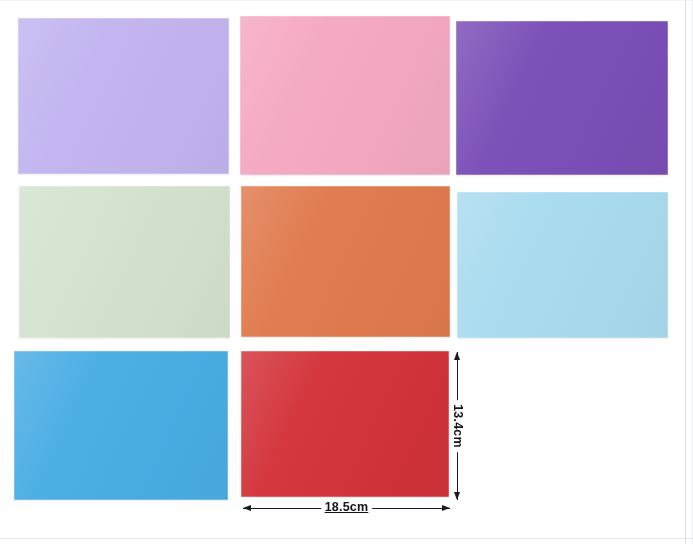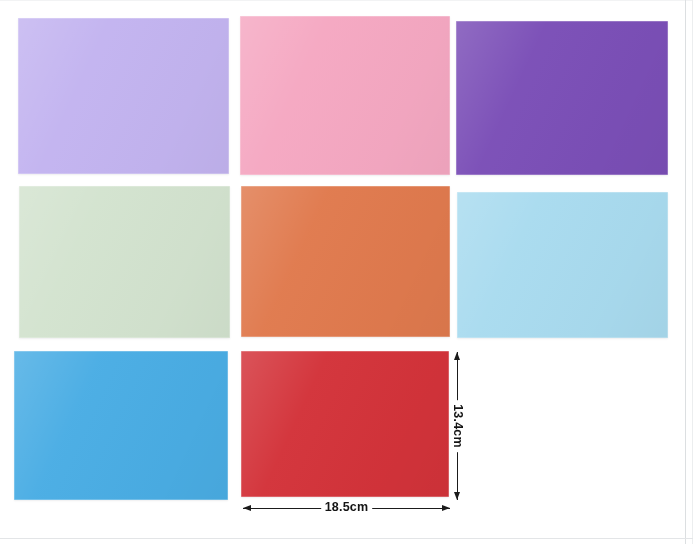--- a/index.html
+++ b/index.html
@@ -187,21 +187,21 @@
   <div class="swatch" style="left: 241px; top: 351px; width: 208px; height: 146px;">
     <div class="face" style="background: rgb(211, 51, 58);"></div>
     <div class="sheen"></div>
     <div class="lip"></div>
   </div>
 
   <div id="dim-h-group">
     <div class="dim-line dim-h" id="dim-h-line" style="left: 243px; top: 508px; width: 207px; background: rgb(27, 27, 27);"></div>
     <div class="arrow arrow-left" id="dim-h-arrow-left" style="left: 243px; top: 505px; border-right-color: rgb(27, 27, 27);"></div>
     <div class="arrow arrow-right" id="dim-h-arrow-right" style="left: 442px; top: 505px; border-left-color: rgb(27, 27, 27);"></div>
-    <div class="dim-label" id="dim-h-label" style="left: 346.5px; top: 500px; transform: translateX(-50%);">18.5cm</div>
+    <div class="dim-label" id="dim-h-label" style="left: 346.5px; top: 500px; transform: translateX(-50%); text-decoration: underline;">18.5cm</div>
   </div>
 
   <div id="dim-v-group">
     <div class="dim-line dim-v" id="dim-v-line" style="left: 457px; top: 352px; height: 148px; background: rgb(27, 27, 27);"></div>
     <div class="arrow arrow-up" id="dim-v-arrow-up" style="left: 454px; top: 352px; border-bottom-color: rgb(27, 27, 27);"></div>
     <div class="arrow arrow-down" id="dim-v-arrow-down" style="left: 454px; top: 492px; border-top-color: rgb(27, 27, 27);"></div>
     <div class="dim-label dim-label-v" id="dim-v-label" style="left: 458px; top: 419px; transform: translateX(-50%) rotate(90deg);">13.4cm</div>
   </div>
 
 </div>

